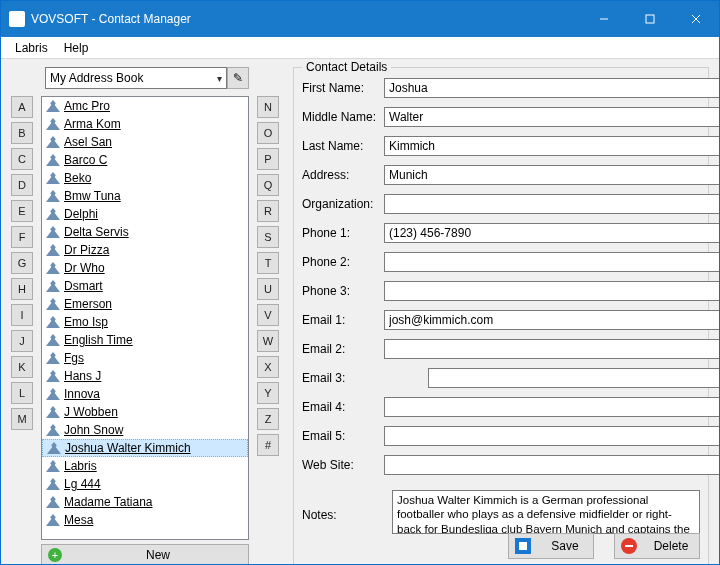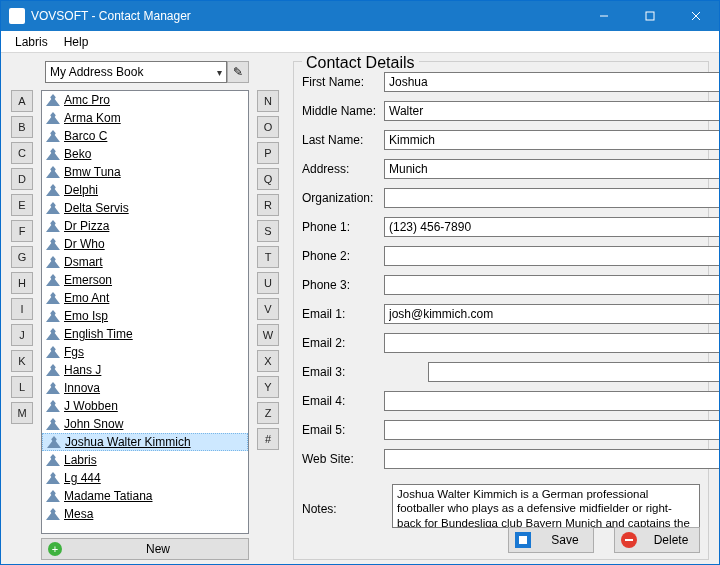--- a/index.html
+++ b/index.html
@@ -1,17 +1,17 @@
 <!DOCTYPE html>
 <html><head>
 <meta charset="utf-8">
 <style>
   * { box-sizing: border-box; margin: 0; padding: 0; font-family: "Segoe UI", Tahoma, sans-serif; }
   body { width: 720px; height: 565px; overflow: hidden; background: #fff; border: 1px solid #0a6ecc; }
-  .titlebar { height: 30px; background: #1979ca; color: #fff; display: flex; align-items: center; padding-left: 8px; font-size: 12px; }
+  .titlebar { height: 36px; background: #1979ca; color: #fff; display: flex; align-items: center; padding-left: 8px; font-size: 12px; }
   .titlebar .title-icon { width:16px; height:16px; background:#fff; margin-right:6px; display:inline-block; border-radius:2px; }
   .titlebar .title-text { flex:1; }
   .titlebar .win-controls { display:flex; }
   .titlebar .win-btn { width:46px; height:30px; display:flex; align-items:center; justify-content:center; color:#fff; font-size:11px; }
   .menubar { height:22px; background:#fff; display:flex; align-items:center; padding:0 6px; font-size:12px; border-bottom:1px solid #d8d8d8; }
   .menubar .menu-item { padding:2px 8px; }
   .content { position:relative; height:512px; background:#f0f0f0; }
 
   .book-select { position:absolute; left:44px; top:8px; width:182px; height:22px; background:#fff; border:1px solid #7a7a7a; font-size:12px; padding:0 4px; display:flex; align-items:center;}
   .book-select .chev { margin-left:auto; font-size:10px; color:#333;}
@@ -25,21 +25,21 @@
   .list-box { position:absolute; left:40px; top:37px; width:208px; height:444px; background:#fff; border:1px solid #828790; overflow-y:scroll; font-size:12px; }
   .list-row { display:flex; align-items:center; height:18px; padding-left:4px; white-space:nowrap;text-decoration:underline;}
   .list-row.sel { background:#cde8ff; border:1px dotted #7ab7e8; }
   .list-row .pic { width:14px; height:12px; margin-right:4px; display:inline-block; background:#6d8fb3; clip-path: polygon(50% 0, 70% 28%, 62% 42%, 100% 100%, 0 100%, 38% 42%, 30% 28%); }
 
   .new-btn { position:absolute; left:40px; top:485px; width:208px; height:22px; border:1px solid #adadad; background:#e1e1e1; display:flex; align-items:center; font-size:12px;}
   .new-btn .plus { width:14px; height:14px; border-radius:50%; background:#3fb23f; color:#fff; font-size:11px; display:flex; align-items:center; justify-content:center; margin:0 6px;}
   .new-btn .lbl { margin:0 auto; }
 
   .details { position:absolute; left:292px; top:8px; width:416px; height:499px; border:1px solid #cfcfcf; }
-  .details .legend { position:absolute; top:-8px; left:8px; background:#f0f0f0; font-size:16px; padding:0 4px; color:#000;}
+  .details .legend { position:absolute; top:-8px; left:8px; background:#f0f0f0; font-size:12px; padding:0 4px; color:#000;}
   .field-row { position:absolute; left:8px; display:flex; align-items:center; font-size:12px; }
   .field-row .lbl { width:82px; }
   .field-row input { width:369px; height:20px; border:1px solid #7a7a7a; font-size:12px; padding:0 4px; }
   .notes-box { position:absolute; left:98px; width:308px; border:1px solid #7a7a7a; font-size:11.5px; padding:2px 4px; background:#fff; line-height:1.25; resize:none; font-family:inherit; overflow:hidden;}
   .btn-row { position:absolute; right:8px; bottom:6px; display:flex; gap:20px;margin-top:27px; }
   .act-btn { width:86px; height:26px; border:1px solid #adadad; background:#e1e1e1; font-size:12px; display:flex; align-items:center;}
   .act-btn .ic { width:16px; height:16px; margin:0 6px; display:flex; align-items:center; justify-content:center;}
   .save-ic { background:#1877d2; }
   .save-ic::after{content:""; width:8px; height:8px; background:#fff; display:block;}
   .del-ic { width:14px; height:14px; border-radius:50%; background:#e23b2e; }
@@ -125,20 +125,24 @@
       <div class="list-row">
         <span class="pic"></span>
         <span>Amc Pro</span>
       </div>
       <div class="list-row">
         <span class="pic"></span>
         <span>Arma Kom</span>
       </div>
       <div class="list-row">
         <span class="pic"></span>
+        <span>Asel San</span>
+      </div>
+      <div class="list-row">
+        <span class="pic"></span>
         <span>Barco C</span>
       </div>
       <div class="list-row">
         <span class="pic"></span>
         <span>Beko</span>
       </div>
       <div class="list-row">
         <span class="pic"></span>
         <span>Bmw Tuna</span>
       </div>
@@ -158,24 +162,20 @@
         <span class="pic"></span>
         <span>Dr Who</span>
       </div>
       <div class="list-row">
         <span class="pic"></span>
         <span>Dsmart</span>
       </div>
       <div class="list-row">
         <span class="pic"></span>
         <span>Emerson</span>
-      </div>
-      <div class="list-row">
-        <span class="pic"></span>
-        <span>Emo Ant</span>
       </div>
       <div class="list-row">
         <span class="pic"></span>
         <span>Emo Isp</span>
       </div>
       <div class="list-row">
         <span class="pic"></span>
         <span>English Time</span>
       </div>
       <div class="list-row">

